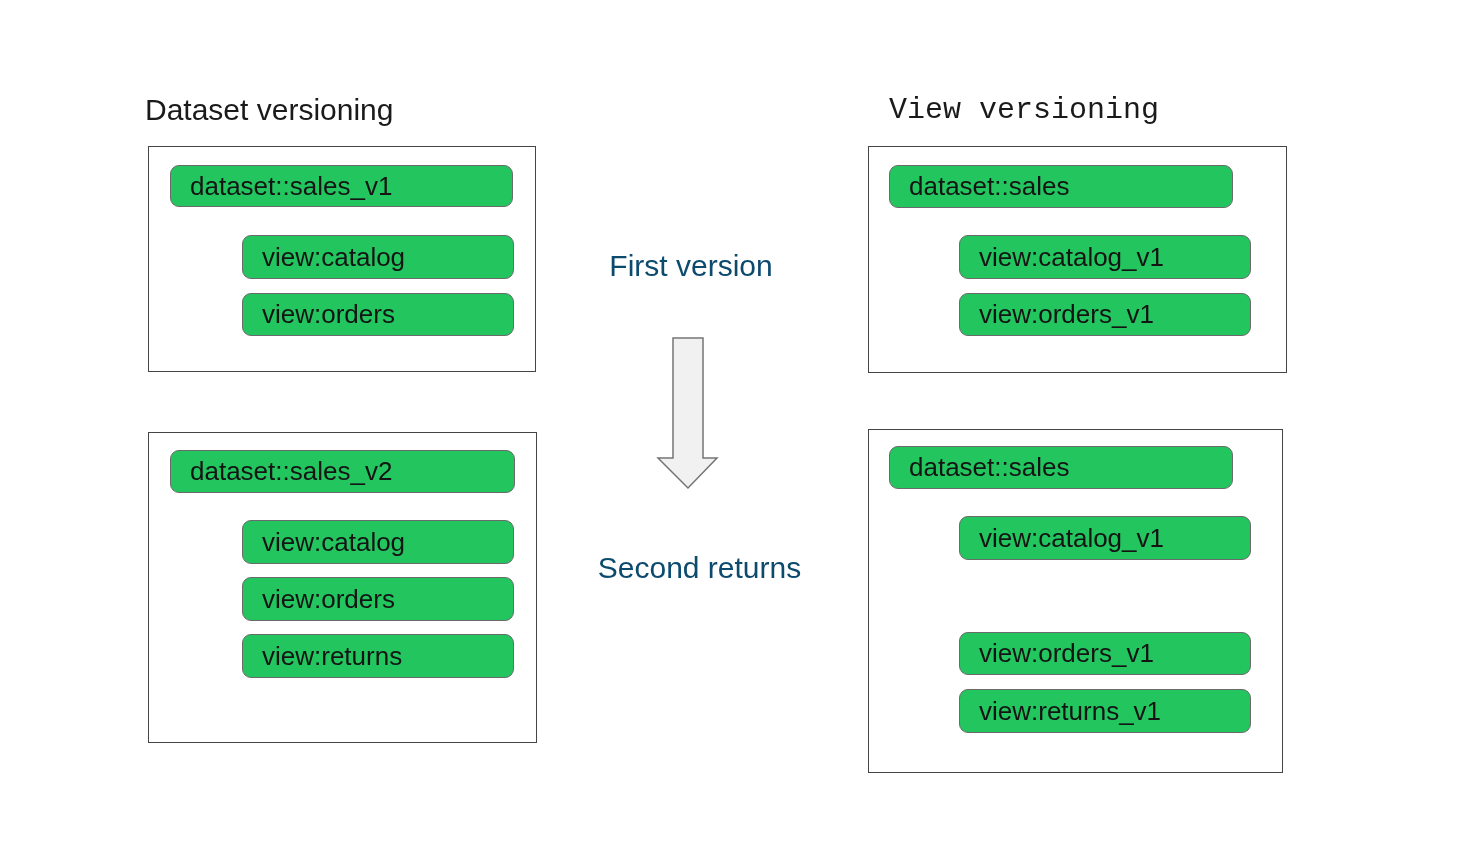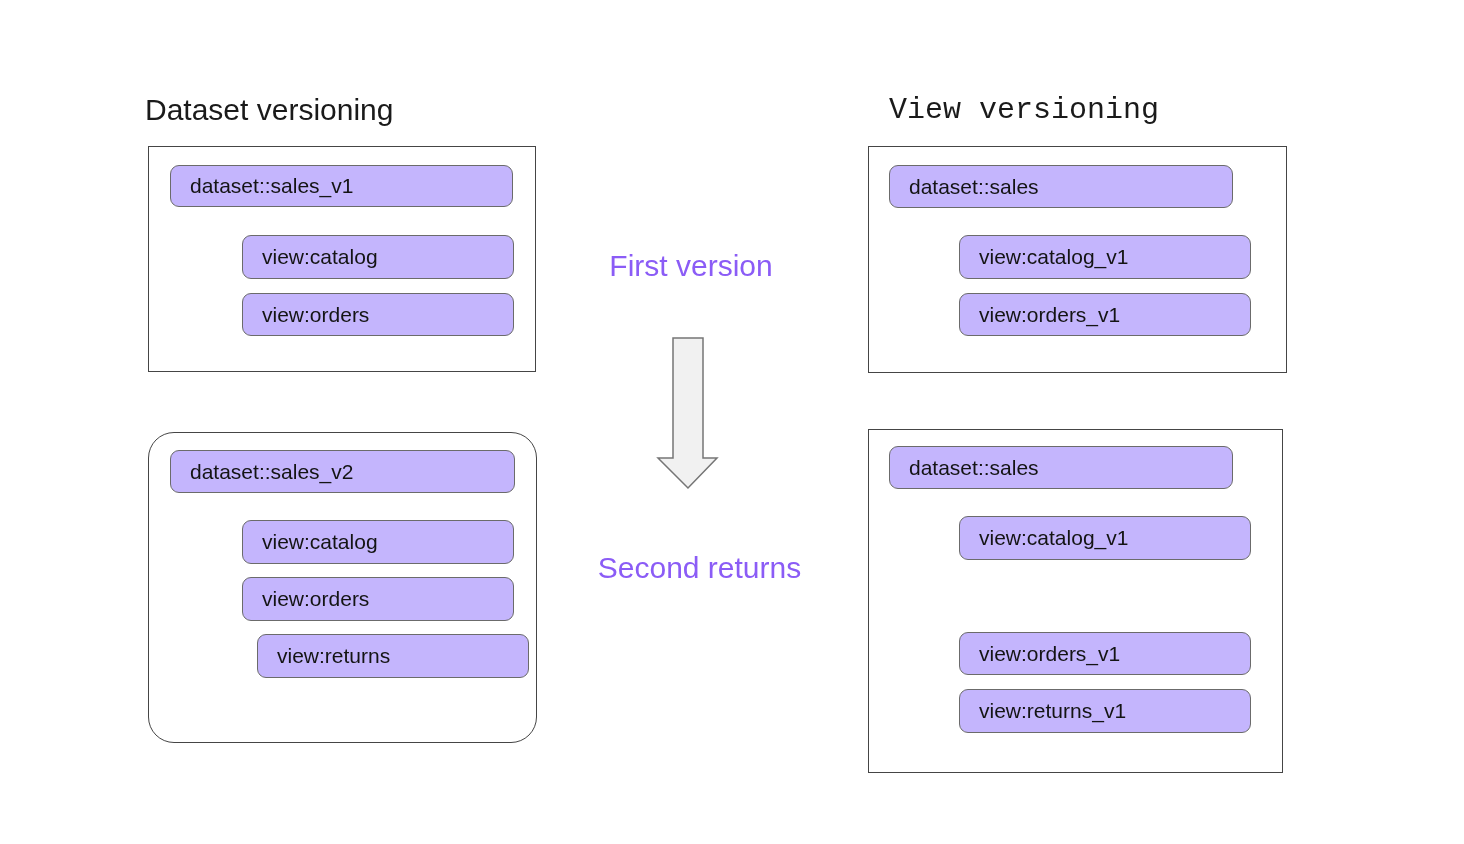--- a/index.html
+++ b/index.html
@@ -24,37 +24,37 @@
     white-space: nowrap;
   }
   .group-box {
     position: absolute;
     background: #ffffff;
     border: 1.5px solid #454545;
     box-sizing: border-box;
   }
   .pill {
     position: absolute;
-    background: #c4b5fd;
+    background: #22c55e;
     border: 1.5px solid #6b6b6b;
     border-radius: 9px;
     box-sizing: border-box;
-    font-size: 21px;
+    font-size: 26px;
     color: #141414;
     display: flex;
     align-items: center;
     padding-left: 19px;
     white-space: nowrap;
     overflow: hidden;
   }
   .mid-label {
     position: absolute;
     font-size: 30px;
     line-height: 36px;
-    color: #8b5cf6;
+    color: #0c4a6e;
     text-align: center;
     white-space: nowrap;
   }
   .arrow-wrap {
     position: absolute;
     left: 655px;
     top: 336px;
     width: 66px;
     height: 156px;
   }
@@ -67,25 +67,25 @@
   <div class="col-title" style="left:145px; top:92px;">Dataset versioning</div>
 
   <div class="col-title" style="left:889px; top:92px;font-family:Liberation Mono, monospace;">View versioning</div>
 
   <div class="group-box" style="left:148px; top:146px; width:388px; height:226px;">
     <div class="pill" style="left:21px; top:18px; width:343px; height:42px;">dataset::sales_v1</div>
     <div class="pill" style="left:93px; top:88px; width:272px; height:44px;">view:catalog</div>
     <div class="pill" style="left:93px; top:146px; width:272px; height:43px;">view:orders</div>
   </div>
 
-  <div class="group-box" style="left:148px; top:432px; width:389px; height:311px;border-radius:26px;">
+  <div class="group-box" style="left:148px; top:432px; width:389px; height:311px;">
     <div class="pill" style="left:21px; top:17px; width:345px; height:43px;">dataset::sales_v2</div>
     <div class="pill" style="left:93px; top:87px; width:272px; height:44px;">view:catalog</div>
     <div class="pill" style="left:93px; top:144px; width:272px; height:44px;">view:orders</div>
-    <div class="pill" style="left:108px; top:201px; width:272px; height:44px;text-align:center;">view:returns</div>
+    <div class="pill" style="left:93px; top:201px; width:272px; height:44px;text-align:center;">view:returns</div>
   </div>
 
   <div class="mid-label" style="left:600px; top:248px; width:182px;">First version</div>
 
   <div class="arrow-wrap">
     <svg width="66" height="156" viewBox="0 0 66 156">
       <polygon points="18,2 48,2 48,122 62,122 33,152 3,122 18,122" fill="#f1f1f1" stroke="#757575" stroke-width="1.5" stroke-linejoin="miter"></polygon>
     </svg>
   </div>
 

